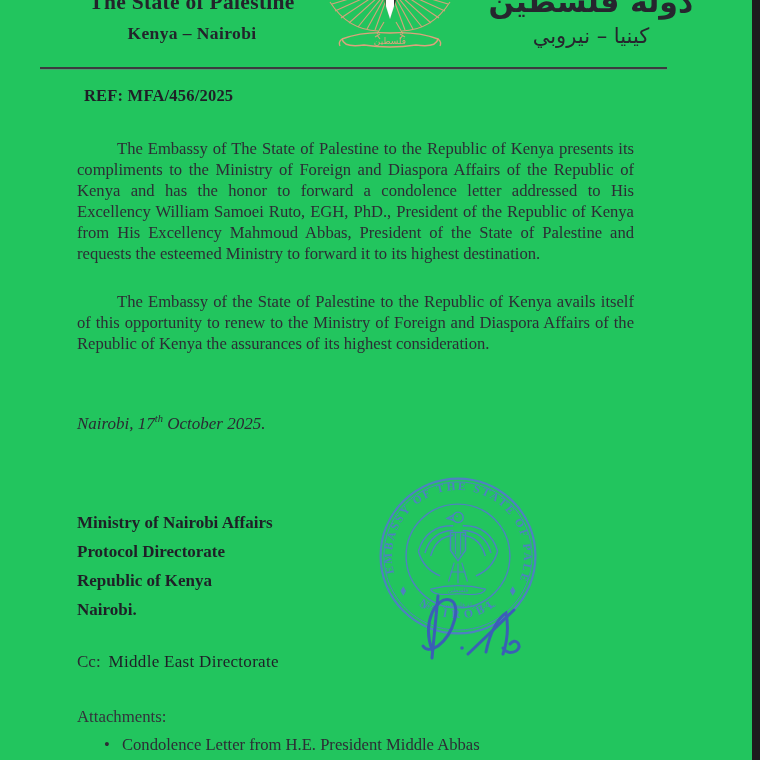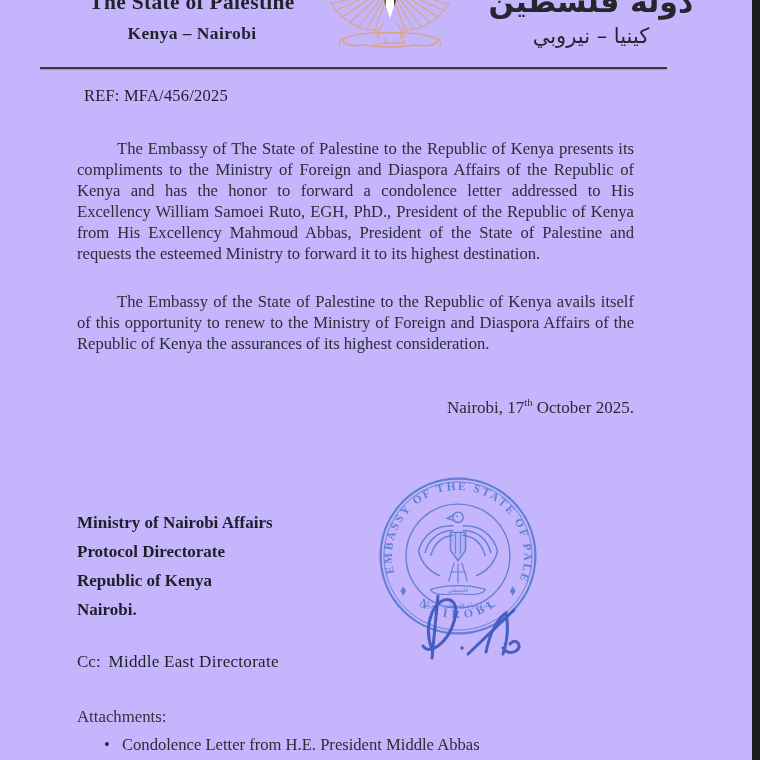--- a/index.html
+++ b/index.html
@@ -1,46 +1,46 @@
 <!DOCTYPE html>
 <html><head>
 <meta charset="utf-8">
 <style>
   html,body{margin:0;padding:0;background:#e8e8e8;}
   #page{
     position:relative; width:760px; height:760px; overflow:hidden;
-    background:#c4b5fd;
+    background:#22c55e;
     font-family:"Liberation Serif", serif;
     color:#2d2d35;
   }
   .abs{position:absolute;}
   
   #edge-bar{right:0; top:0; width:8px; height:760px; background:#1d1d1d;}
   
   #letterhead{left:0; top:0; width:752px; height:58px; overflow:hidden;}
   .lh-en{left:62px; width:260px; text-align:center; font-weight:bold; color:#23232b;}
   #title-en{top:-10px; font-size:21.5px; letter-spacing:.3px;}
   #subtitle-en{top:23px; font-size:17.5px; letter-spacing:.4px;}
   .lh-ar{left:478px; width:226px; text-align:center; direction:rtl;
          font-family:"DejaVu Sans", sans-serif; color:#26262e;}
   #title-ar{top:-16px; font-size:30px; font-weight:bold;}
   #subtitle-ar{top:24px; font-size:21px;}
   #emblem-svg{left:318px; top:0;}
   
   #header-rule{left:40px; top:67px; width:627px; height:2px; background:#3b3b3f;
                box-shadow:0 1px 0 rgba(120,120,130,.45);}
   
-  #ref-line{left:84px; top:86px; font-size:16.5px; font-weight:normal; color:#1f1f27; letter-spacing:.2px;}
+  #ref-line{left:84px; top:86px; font-size:16.5px; font-weight:bold; color:#1f1f27; letter-spacing:.2px;}
   
   .para{left:77px; width:557px; font-size:16.6px; line-height:20.9px;
         text-align:justify; text-indent:40px; color:#2d2d35;}
   #para-1{top:139px;}
   #para-2{top:292px;}
   
-  #dateline{left:77px; top:398px; width:557px; text-align:right; font-size:17px; color:#2b2b33;}
+  #dateline{left:77px; top:414px; width:557px; text-align:left; font-size:17px; color:#2b2b33;font-style:italic;}
   #dateline sup{font-size:10.5px; vertical-align:super; line-height:0;}
   
   #recipient{left:77px; top:508px; font-size:17px; font-weight:bold; line-height:29px; color:#1f1f27;}
   
   #stamp-svg{left:374px; top:472px;}
   #signature-svg{left:402px; top:588px;}
   
   #cc-line{left:77px; top:652px; font-size:17px; color:#2b2b33;}
   #cc-line .cc-label{margin-right:8px;}
   #cc-line .cc-value{font-weight:normal; color:#1f1f27; letter-spacing:.3px;}

